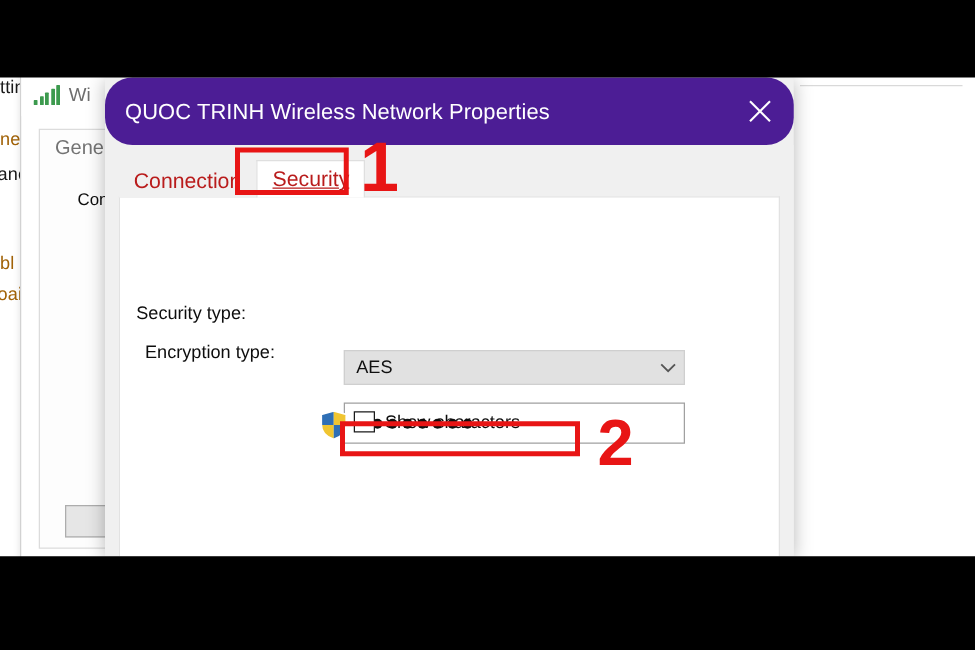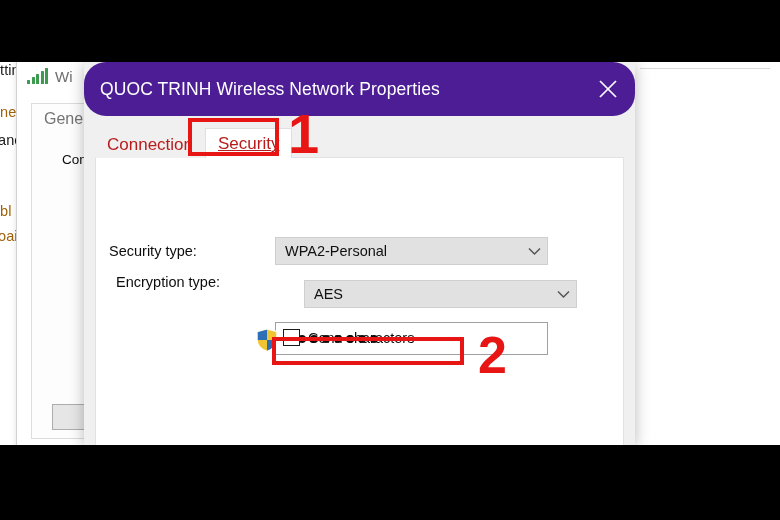--- a/index.html
+++ b/index.html
@@ -399,31 +399,23 @@
       <div id="dlg-body">
 
         <div id="tabstrip">
           <div class="tab">Connection</div>
           <div class="tab active">Security</div>
         </div>
 
         <div id="tabpanel">
 
           <div class="form-label" style="left:13px; top:85px;">Security type:</div>
-          <div class="combo" style="left:179px; top:79px; width:273px; height:28px;">
-            <span class="combo-value">WPA2-Personal</span>
-            <span class="chev">
-              <svg width="13" height="9" viewBox="0 0 13 9" aria-hidden="true">
-                <polyline points="1,1.5 6.5,7 12,1.5" fill="none" stroke="#555555" stroke-width="1.5"></polyline>
-              </svg>
-            </span>
-          </div>
 
           <div class="form-label" style="left:20px; top:116px;">Encryption type:</div>
-          <div class="combo" style="left:179px; top:122px; width:273px; height:28px;margin-left:29px;">
+          <div class="combo" style="left:179px; top:122px; width:273px; height:28px;">
             <span class="combo-value">AES</span>
             <span class="chev">
               <svg width="13" height="9" viewBox="0 0 13 9" aria-hidden="true">
                 <polyline points="1,1.5 6.5,7 12,1.5" fill="none" stroke="#555555" stroke-width="1.5"></polyline>
               </svg>
             </span>
           </div>
 
           <div class="textbox" style="left:179px; top:164px; width:273px; height:33px;">
             <span class="pw-dots">
@@ -450,21 +442,21 @@
                 <rect x="11" y="0" width="11" height="12" fill="#f0c531"></rect>
                 <rect x="0" y="12" width="11" height="12" fill="#f0c531"></rect>
                 <rect x="11" y="12" width="11" height="12" fill="#2f6fb5"></rect>
               </g>
               <path d="M11 0.8 L21 3.6 L21 11.5 C21 17.6 16.6 21.6 11 23.4 C5.4 21.6 1 17.6 1 11.5 L1 3.6 Z" fill="none" stroke="#ffffff" stroke-width="1.4"></path>
             </svg>
           </div>
 
           <div id="showchars-wrap">
             <span id="showchars-box"></span>
-            <span id="showchars-label">Conn characters</span>
+            <span id="showchars-label">Show characters</span>
           </div>
 
         </div>
       </div>
     </div>
 
     <div class="hl-box" id="hl-security"></div>
     <div class="annot-num" id="annot-1">1</div>
 
     <div class="hl-box" id="hl-showchars"></div>

